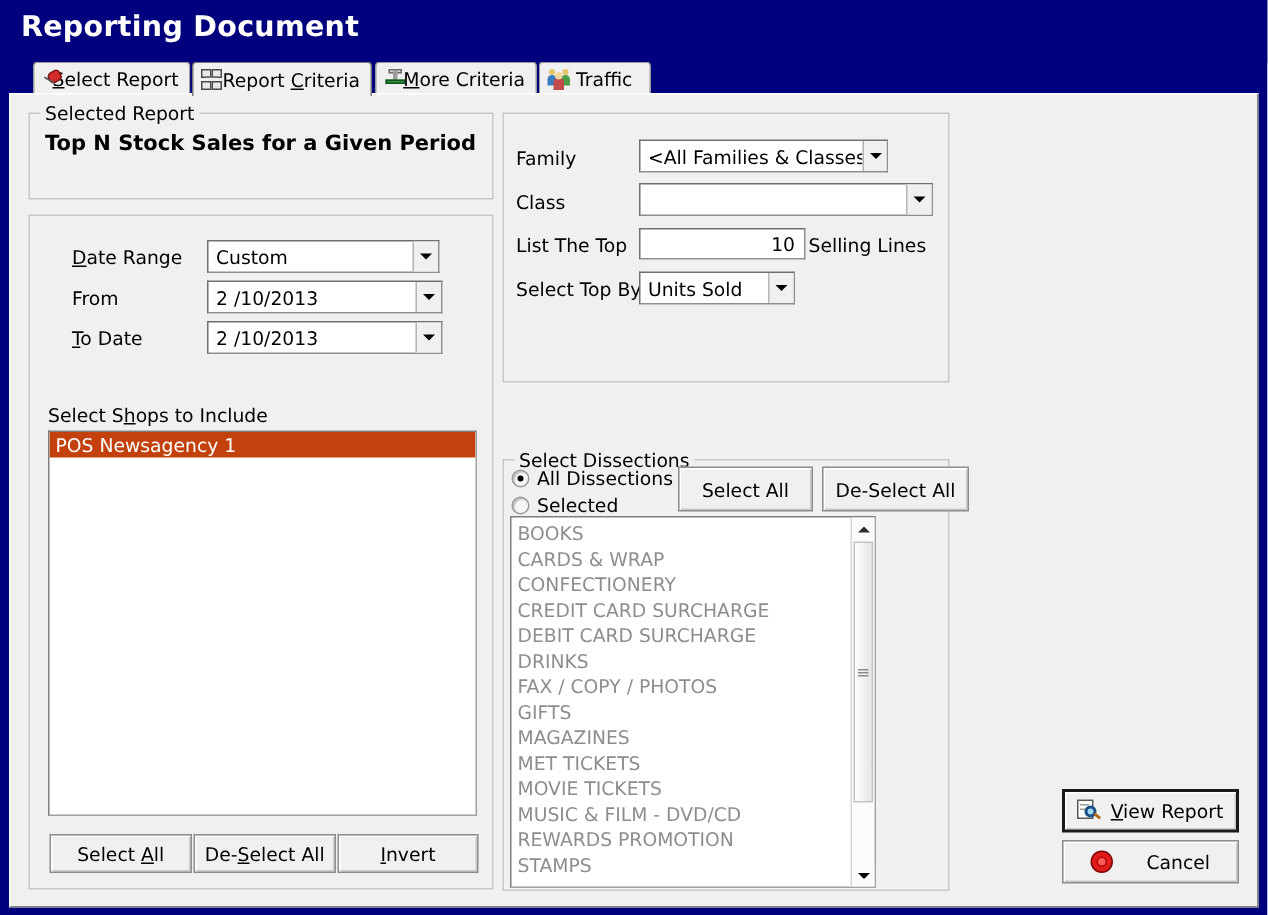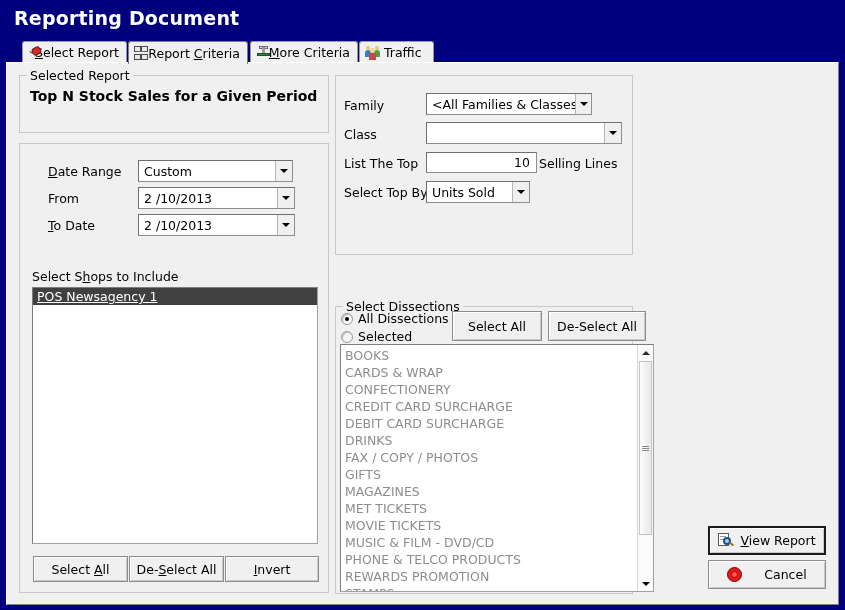--- a/index.html
+++ b/index.html
@@ -135,21 +135,21 @@
     border-left-color: #7e7e7e;
     box-sizing: border-box;
     overflow: hidden;
   }
   .lbitem {
     font-size: 12.5px; color: #000;
     padding: 1px 0 1px 4px;
     line-height: 15px;
     white-space: nowrap;
   }
-  .lbitem.sel { background: #404040; color: #ffffff; text-decoration: underline; }
+  .lbitem.sel { background: #c2410c; color: #ffffff; }
   .lbitem.dim { color: #8d8d8d; }
   
   .btn {
     position: absolute;
     background: #f0f0f0;
     border: 1px solid #8c8c8c;
     box-shadow: inset 1px 1px 0 #ffffff, inset -1px -1px 0 #c9c9c9;
     box-sizing: border-box;
     display: flex; align-items: center; justify-content: center;
     font-size: 12.5px; color: #000;
@@ -370,35 +370,34 @@
 
       <div class="btn" style="left:116px; top:4px; width:90px; height:30px;">
         <span>Select All</span>
       </div>
       <div class="btn" style="left:212px; top:4px; width:98px; height:30px;">
         <span>De-Select All</span>
       </div>
 
     </div>
 
-    <div class="listbox" style="left:333px; top:281px; width:314px; height:248px;">
+    <div class="listbox" style="left:333px; top:281px; width:244px; height:248px;">
       <div id="dissection-items" style="position:absolute; left:0; top:2px; width:266px;">
           <div class="lbitem dim">BOOKS</div>
           <div class="lbitem dim">CARDS &amp; WRAP</div>
           <div class="lbitem dim">CONFECTIONERY</div>
           <div class="lbitem dim">CREDIT CARD SURCHARGE</div>
           <div class="lbitem dim">DEBIT CARD SURCHARGE</div>
           <div class="lbitem dim">DRINKS</div>
           <div class="lbitem dim">FAX / COPY / PHOTOS</div>
           <div class="lbitem dim">GIFTS</div>
           <div class="lbitem dim">MAGAZINES</div>
           <div class="lbitem dim">MET TICKETS</div>
           <div class="lbitem dim">MOVIE TICKETS</div>
           <div class="lbitem dim">MUSIC &amp; FILM - DVD/CD</div>
-          <div class="lbitem dim">PHONE &amp; TELCO PRODUCTS</div>
           <div class="lbitem dim">REWARDS PROMOTION</div>
           <div class="lbitem dim">STAMPS</div>
         </div>
 
       <div class="vscroll" style="right:0; top:0; bottom:0;">
         <div class="vs-btn" style="top:0;">
             <i class="arrow-u"></i>
           </div>
         <div class="vs-thumb" style="top:16px; height:174px;">
           <span class="grip">

